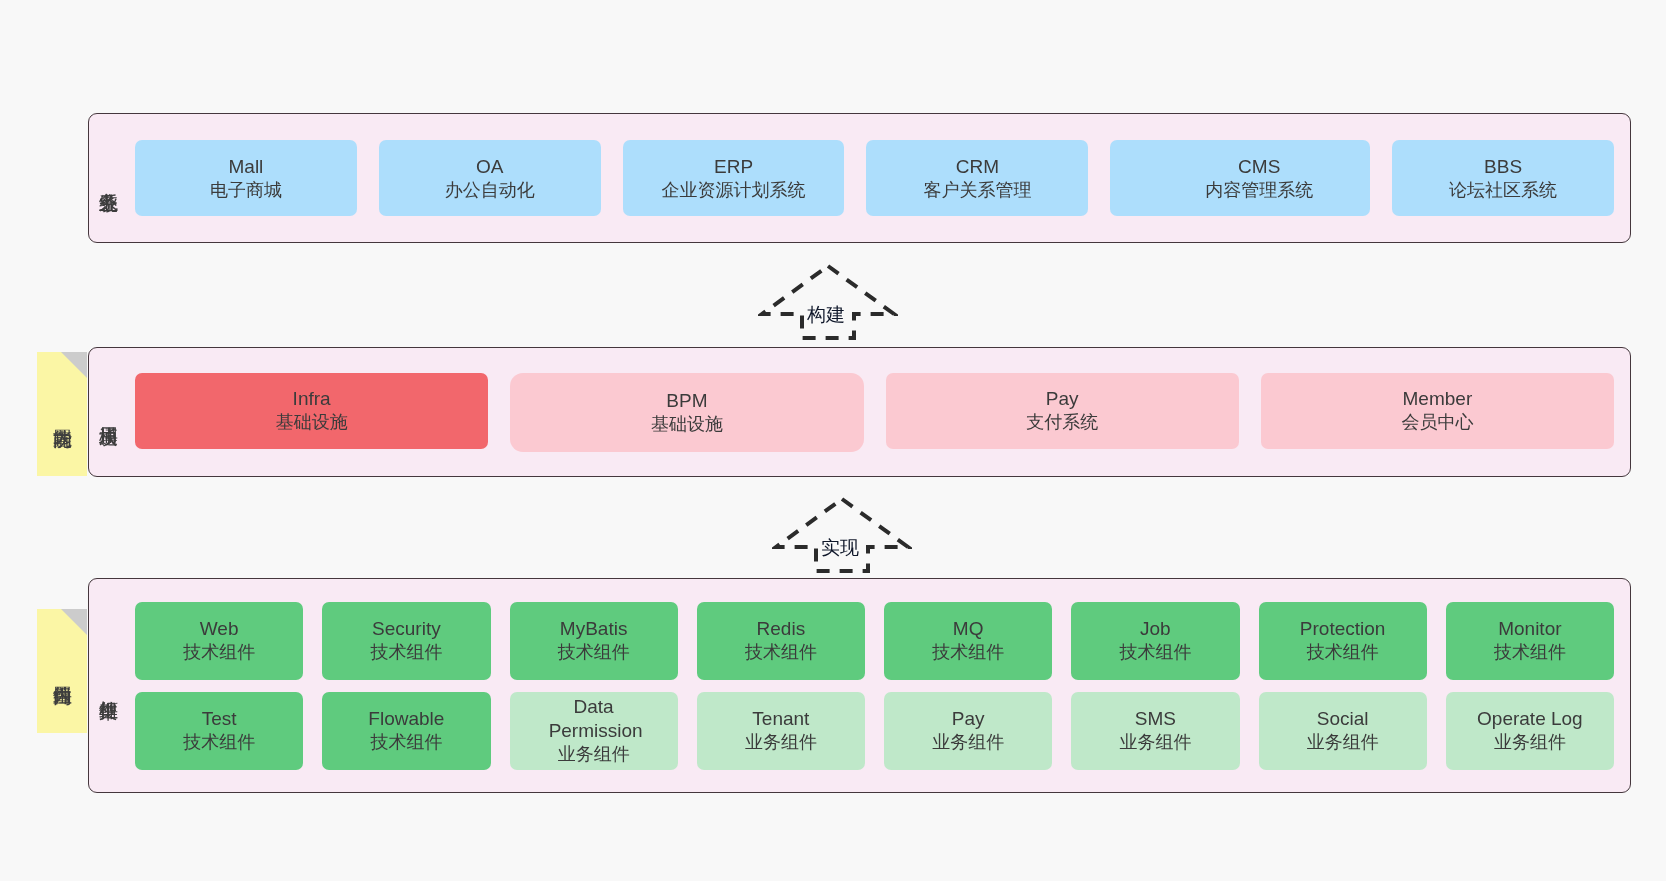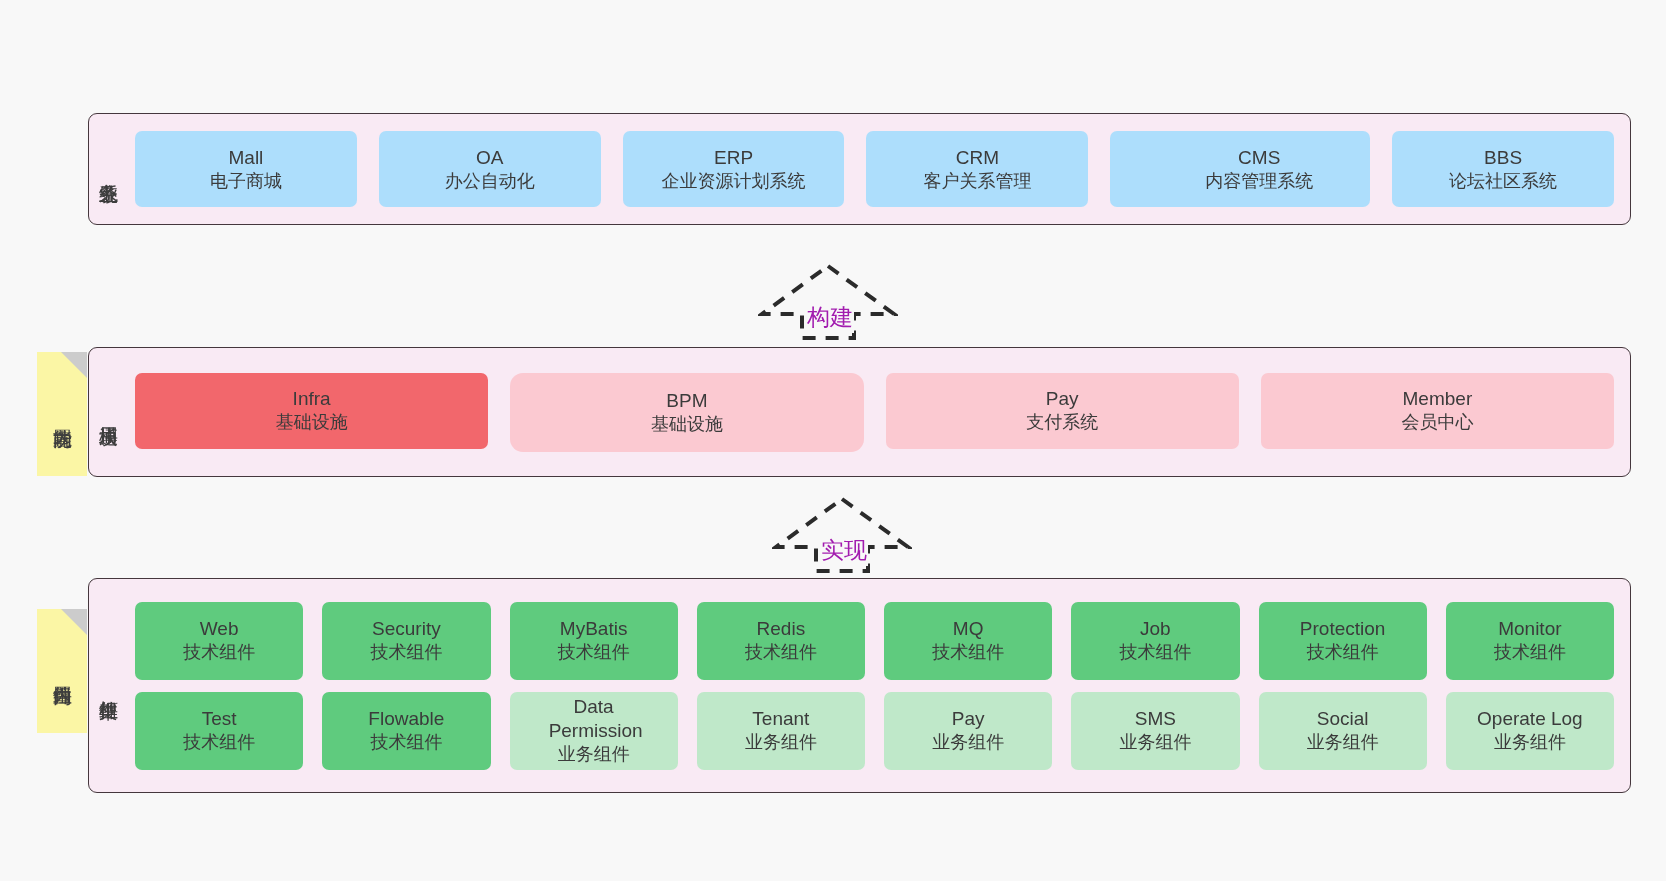--- a/index.html
+++ b/index.html
@@ -117,34 +117,34 @@
     border-left: 26px solid transparent;
   }
 
   
   .arrow-group {
     position: absolute;
   }
   .arrow-group svg { display: block; }
   .arrow-label {
     position: absolute;
-    font-size: 23px;
-    color: #a21caf;
+    font-size: 19px;
+    color: #0f172a;
     white-space: nowrap;
     user-select: none;
     background: #f8f8f8;
     padding: 0 1px;
   }
 </style>
 </head>
 <body>
 
 <div id="canvas">
 
-  <div class="layer-panel" style="left:88px; top:113px; width:1543px; height:112px;">
+  <div class="layer-panel" style="left:88px; top:113px; width:1543px; height:130px;">
     <div class="layer-title">业务系统</div>
     <div class="cards-area">
       <div class="card-row">
         <div class="card c-blue" style="height:76px;">
           <div class="ctitle">Mall</div>
           <div class="csub">电子商城</div>
         </div>
         <div class="card c-blue" style="height:76px;justify-content:center;">
           <div class="ctitle">OA</div>
           <div class="csub">办公自动化</div>

